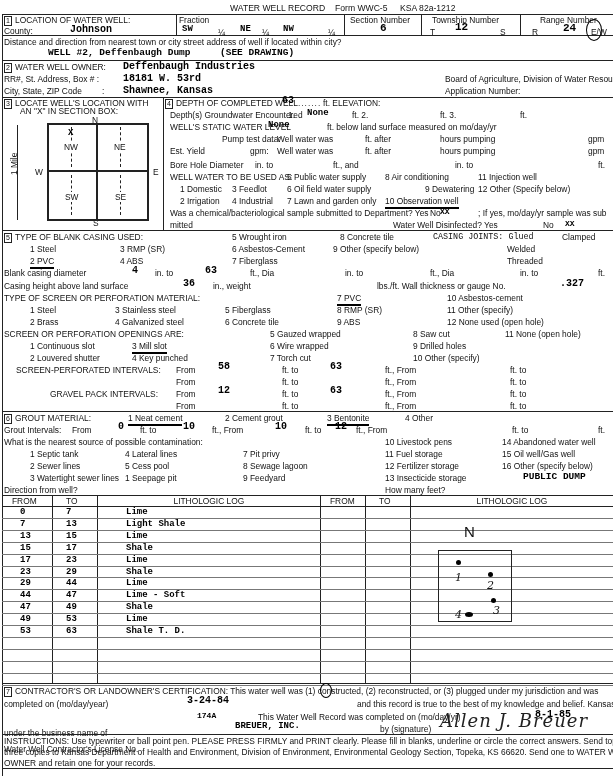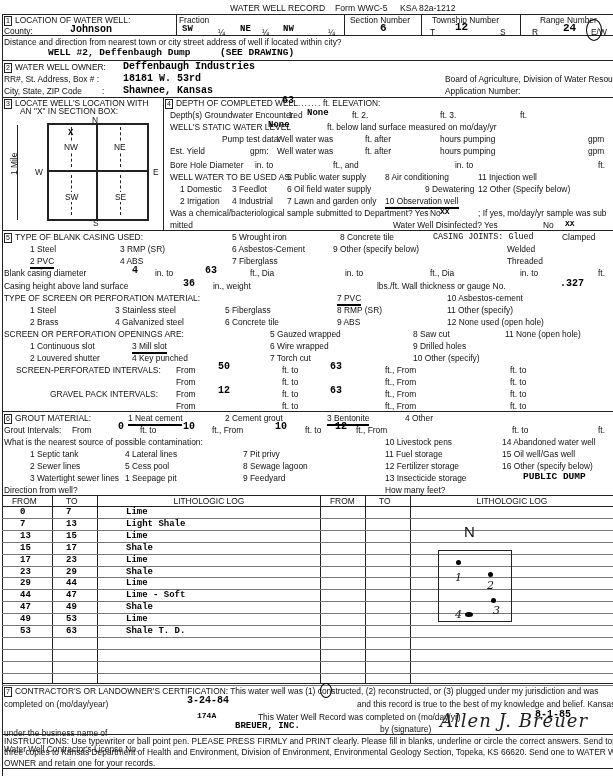--- a/index.html
+++ b/index.html
@@ -209,21 +209,21 @@
 <div class="abs" style="left:270px;top:329px;">5 Gauzed wrapped</div>
 <div class="abs" style="left:270px;top:341px;">6 Wire wrapped</div>
 <div class="abs" style="left:270px;top:353px;">7 Torch cut</div>
 <div class="abs" style="left:413px;top:329px;">8 Saw cut</div>
 <div class="abs" style="left:413px;top:341px;">9 Drilled holes</div>
 <div class="abs" style="left:413px;top:353px;">10 Other (specify)</div>
 <div class="abs" style="left:505px;top:329px;">11 None (open hole)</div>
 
 <div class="abs" style="left:16px;top:365px;">SCREEN-PERFORATED INTERVALS:</div>
 <div class="abs" style="left:176px;top:365px;">From</div>
-<div class="abs tw" style="left:218px;top:361px;font-size:10px;">50</div>
+<div class="abs tw" style="left:218px;top:361px;font-size:10px;">58</div>
 <div class="abs" style="left:282px;top:365px;">ft. to</div>
 <div class="abs tw" style="left:330px;top:361px;font-size:10px;">63</div>
 <div class="abs" style="left:385px;top:365px;">ft., From</div>
 <div class="abs" style="left:510px;top:365px;">ft. to</div>
 
 <div class="abs" style="left:176px;top:377px;">From</div>
 <div class="abs" style="left:282px;top:377px;">ft. to</div>
 <div class="abs" style="left:385px;top:377px;">ft., From</div>
 <div class="abs" style="left:510px;top:377px;">ft. to</div>
 

